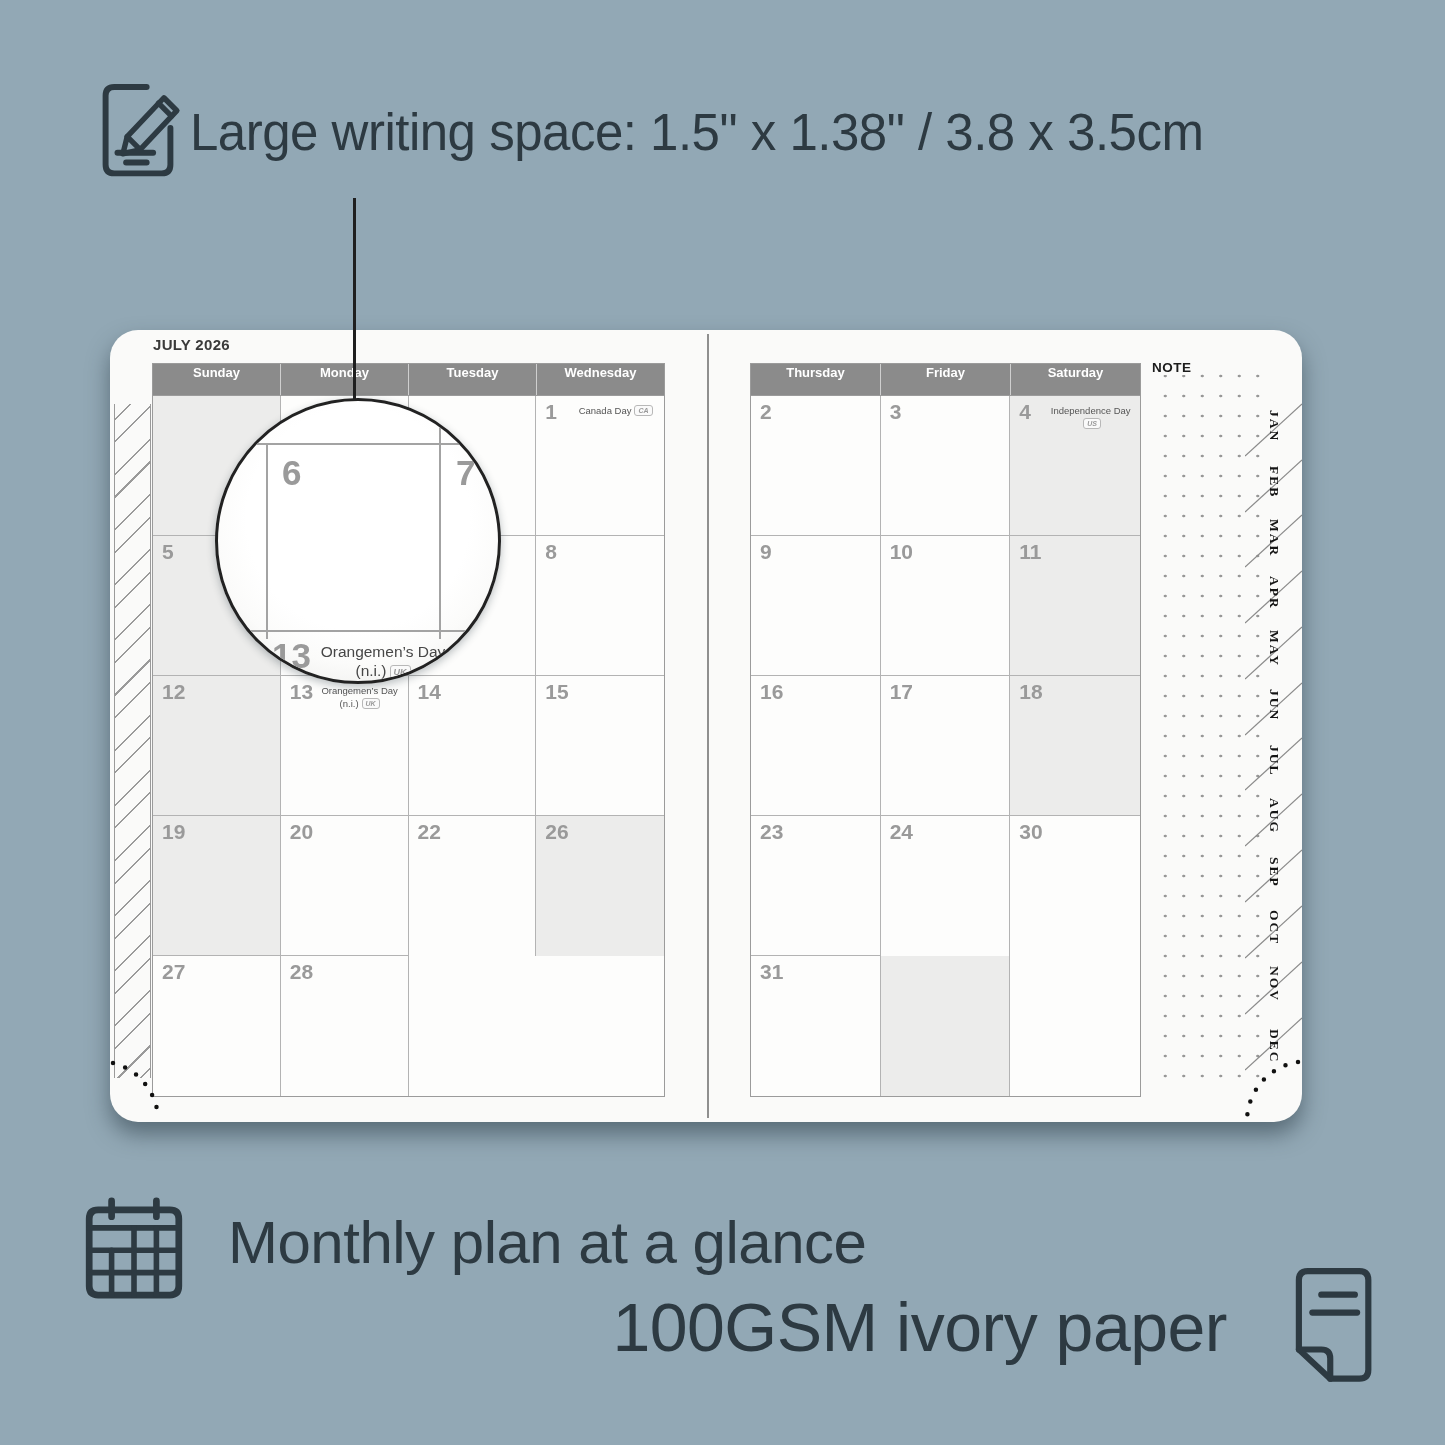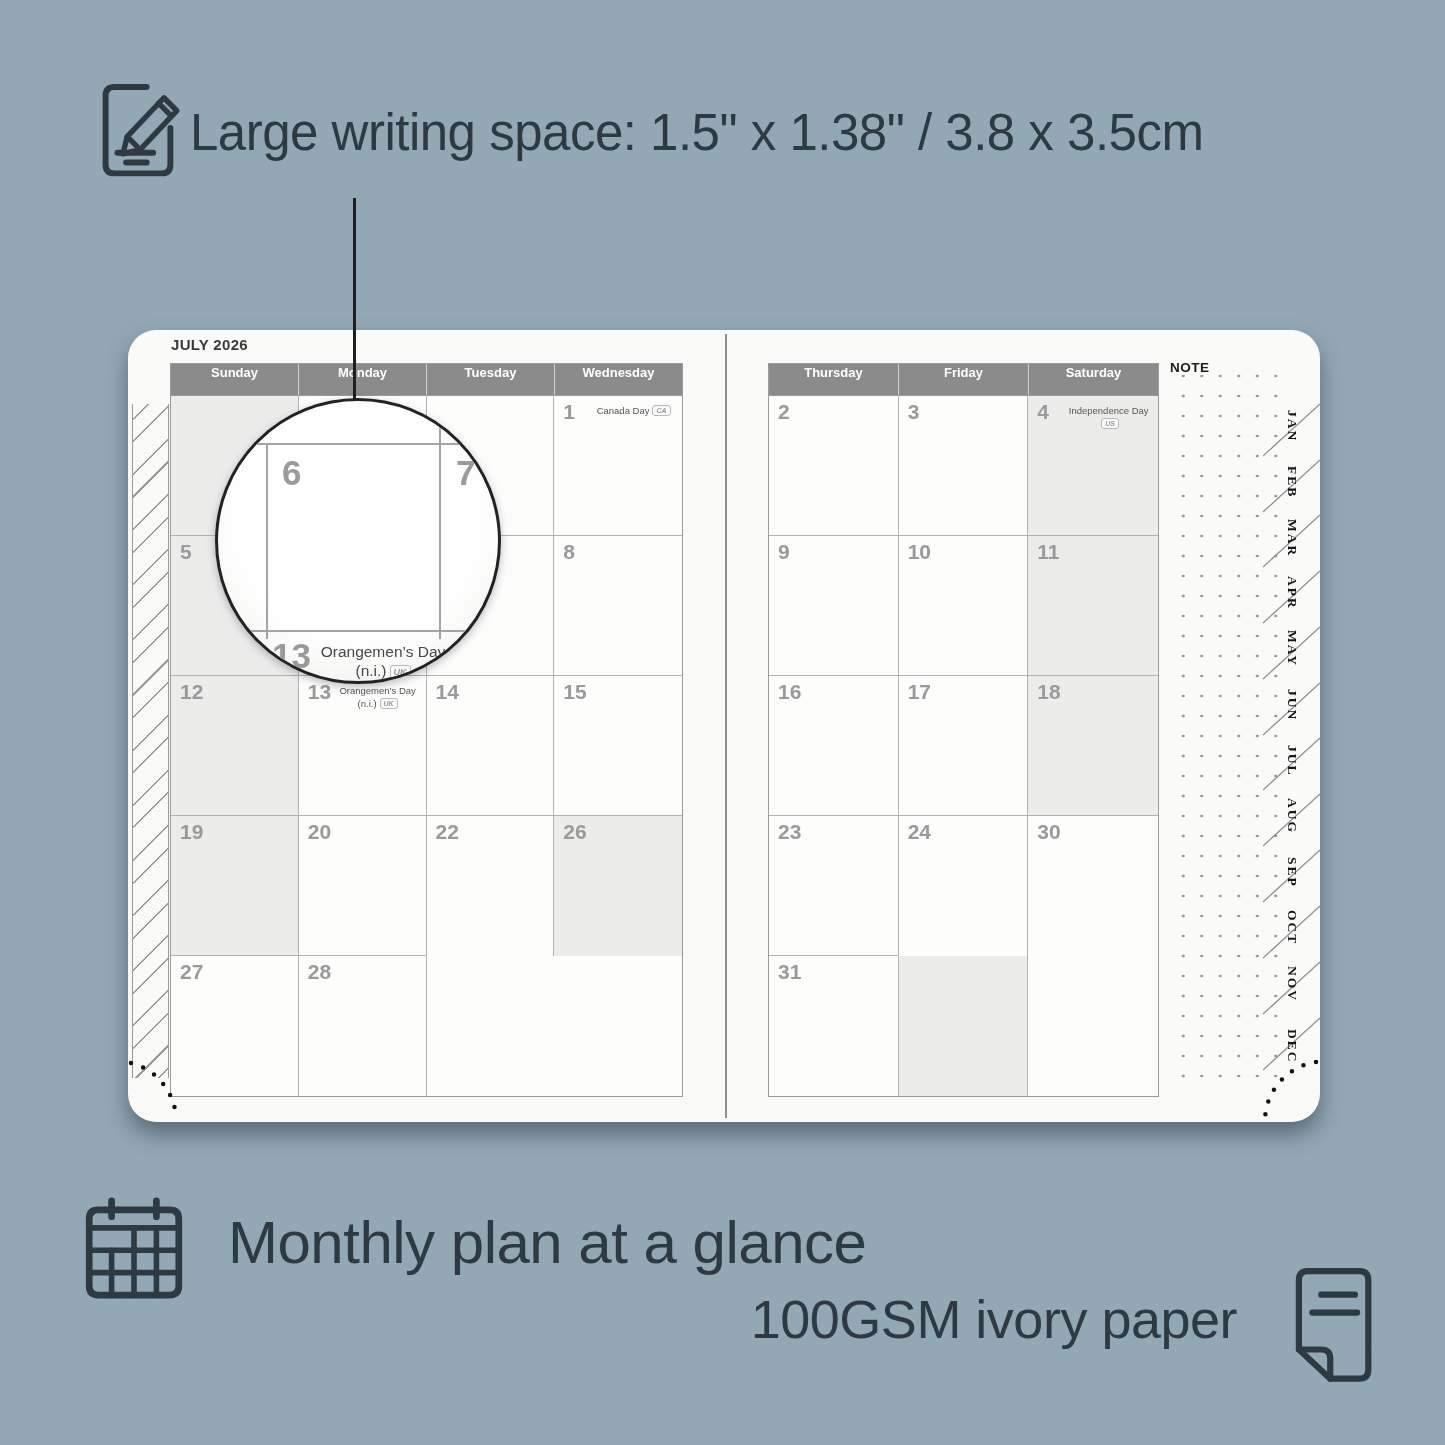--- a/index.html
+++ b/index.html
@@ -5,27 +5,27 @@
   * { margin:0; padding:0; box-sizing:border-box; }
   html,body { width:1445px; height:1445px; }
   body { font-family:"Liberation Sans", sans-serif; }
   .canvas { position:relative; width:1445px; height:1445px; background:#92a8b5; overflow:hidden; }
 
   
   .callout-icon { position:absolute; }
   .callout-text { position:absolute; color:#2d3a42; font-weight:500; white-space:nowrap; letter-spacing:-0.5px; }
   .txt-top    { left:190px; top:103px; font-size:51px; }
   .txt-month  { left:228px; top:1208px; font-size:60px; }
-  .txt-paper  { right:208px; top:1288px; font-size:54px; }
+  .txt-paper  { right:218px; top:1288px; font-size:68px; }
   .connector { position:absolute; left:353px; top:198px; width:3px; height:202px; background:#1f1f1f; z-index:3; }
 
   
   .planner { position:absolute; left:110px; top:330px; width:1192px; height:792px;
              background:#fafaf9; border-radius:28px; z-index:1;
-             box-shadow:0 12px 22px rgba(32,48,58,.5);margin-left:18px; }
+             box-shadow:0 12px 22px rgba(32,48,58,.5); }
   .spine { position:absolute; left:597px; top:4px; width:2px; height:784px; background:#8f8f8f; }
   .hatch { position:absolute; left:4px; top:74px; width:37px; height:674px;
            border-left:1.5px solid #9a9a9a; border-right:1.5px solid #9a9a9a;
            background:repeating-linear-gradient(135deg, transparent 0 10px, #9a9a9a 10px 11.5px,
               transparent 11.5px 26px, #9a9a9a 26px 27.5px, transparent 27.5px 39px); }
   .month-title { position:absolute; left:43px; top:6px; font-size:15px; font-weight:bold; color:#3a3a3a; letter-spacing:.3px; }
 
   .cal { position:absolute; top:33px; }
   .cal-left  { left:42px;  width:513px; }
   .cal-right { left:640px; width:391px; }

